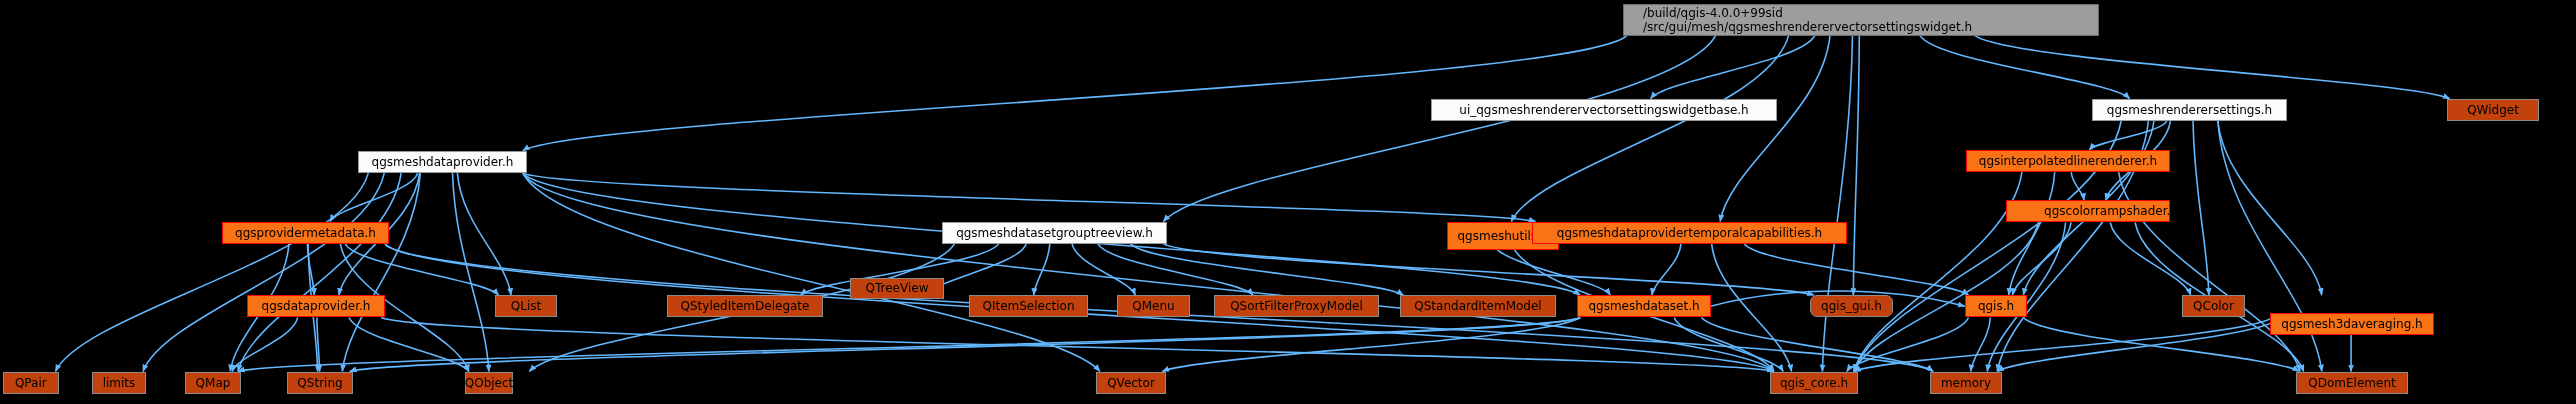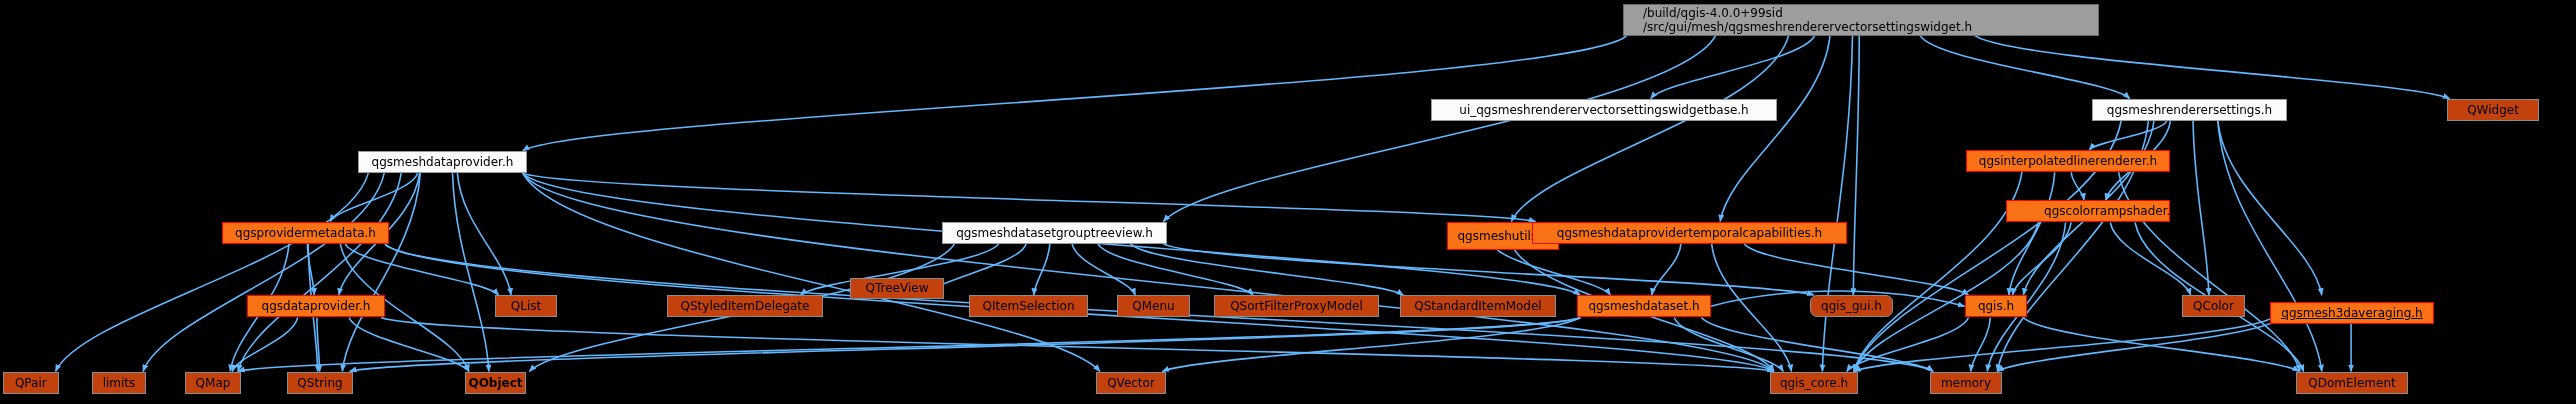--- a/index.html
+++ b/index.html
@@ -160,25 +160,25 @@
       <div class="node qt" style="left: 667px; top: 295px; width: 156px; height: 22.4px;">QStyledItemDelegate</div>
       <div class="node qt" style="left: 850px; top: 278px; width: 94px; height: 21px;">QTreeView</div>
       <div class="node qt" style="left: 969px; top: 295px; width: 119px; height: 22.4px;">QItemSelection</div>
       <div class="node qt" style="left: 1117px; top: 295px; width: 73px; height: 22.4px;">QMenu</div>
       <div class="node qt" style="left: 1214px; top: 295px; width: 165px; height: 22.4px;">QSortFilterProxyModel</div>
       <div class="node qt" style="left: 1400px; top: 295px; width: 156px; height: 22.4px;">QStandardItemModel</div>
       <div class="node hdr" style="left: 1577px; top: 295px; width: 134px; height: 22.4px;">qgsmeshdataset.h</div>
       <div class="node qt" style="left: 1810px; top: 295px; width: 83px; height: 22.4px; border-radius: 7px;">qgis_gui.h</div>
       <div class="node hdr" style="left: 1965px; top: 295px; width: 62px; height: 22.4px;">qgis.h</div>
       <div class="node qt" style="left: 2182px; top: 295px; width: 63px; height: 22.4px;">QColor</div>
-      <div class="node hdr" style="left: 2270px; top: 302px; width: 164px; height: 22.4px; text-decoration: underline;">qgsmesh3daveraging.h</div>
+      <div class="node hdr" style="left: 2270px; top: 313px; width: 164px; height: 22.4px;">qgsmesh3daveraging.h</div>
       <div class="node qt" style="left: 2.8px; top: 372px; width: 56px; height: 22.4px;">QPair</div>
       <div class="node qt" style="left: 92px; top: 372px; width: 54px; height: 22.4px;">limits</div>
       <div class="node qt" style="left: 185px; top: 372px; width: 56px; height: 22.4px;">QMap</div>
       <div class="node qt" style="left: 287px; top: 372px; width: 66px; height: 22.4px;">QString</div>
-      <div class="node qt" style="left: 465px; top: 372px; width: 61px; height: 22.4px; font-weight: bold;">QObject</div>
+      <div class="node qt" style="left: 465px; top: 372px; width: 48px; height: 22.4px;">QObject</div>
       <div class="node qt" style="left: 1096px; top: 372px; width: 70px; height: 22.4px;">QVector</div>
       <div class="node qt" style="left: 1770px; top: 372px; width: 88px; height: 22.4px;">qgis_core.h</div>
       <div class="node qt" style="left: 1930px; top: 372px; width: 72px; height: 22.4px;">memory</div>
       <div class="node qt" style="left: 2296px; top: 372px; width: 112px; height: 22.4px;">QDomElement</div>
     </div>
 </div>
 
 
 </body></html>

